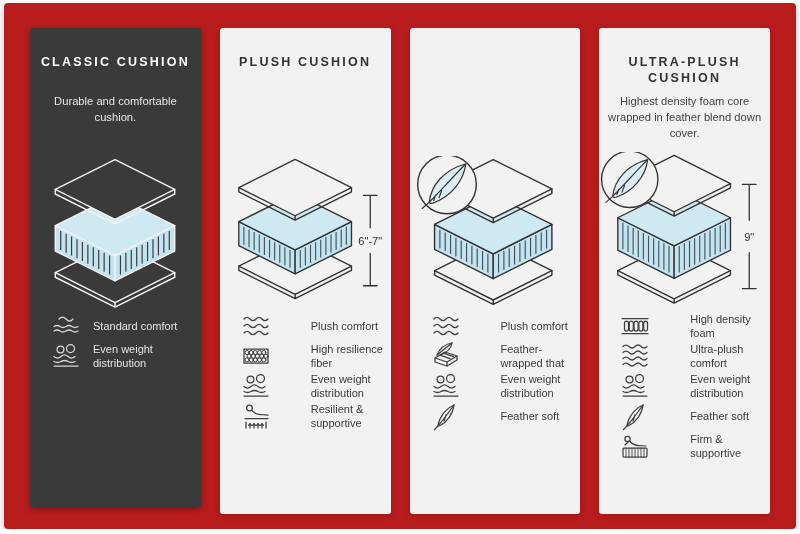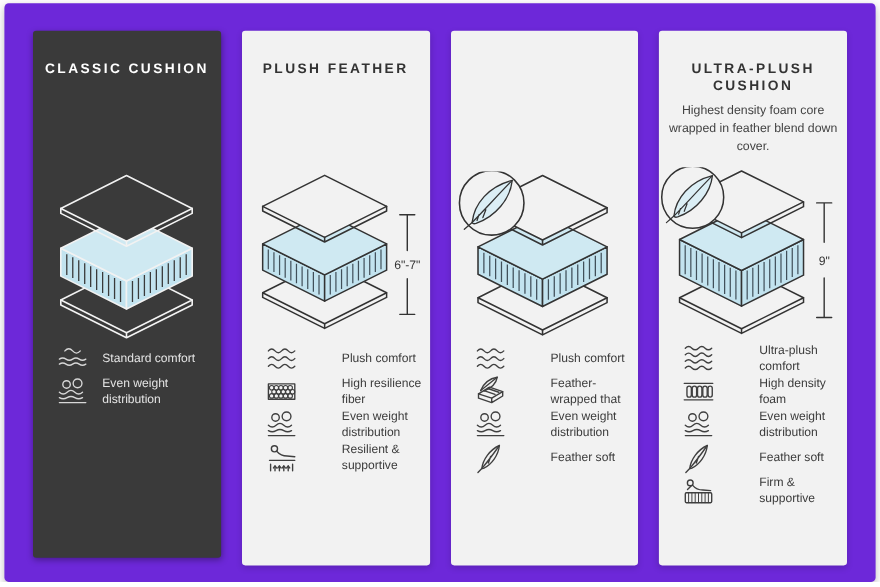--- a/index.html
+++ b/index.html
@@ -1,16 +1,16 @@
 <!DOCTYPE html>
 <html><head>
 <meta charset="utf-8">
 <style>
   html,body{margin:0;padding:0;background:#ffffff;font-family:"Liberation Sans",sans-serif;}
-  .sheet{width:792px;height:526px;margin:3px auto 0;background:#6d28d9;border-radius:4px;
+  .sheet{width:792px;height:526px;margin:3px auto 0;background:#b91c1c;border-radius:4px;
          box-shadow:0 3px 8px rgba(0,0,0,.25);box-sizing:border-box;
          padding:25px 26px;display:flex;gap:19px;}
   .card{position:relative;flex:1;border-radius:3px;box-sizing:border-box;}
   .card-dark{background:#3a3a3a;height:479px;box-shadow:0 2px 6px rgba(0,0,0,.35);color:#dcdcdc;}
   .card-light{background:#f2f2f2;height:486px;box-shadow:0 2px 6px rgba(0,0,0,.16);color:#3f3f3f;}
   .card-title{margin-top:27px;min-height:32px;display:flex;justify-content:center;align-items:flex-start;
               text-align:center;font-weight:bold;font-size:12.5px;letter-spacing:2.2px;line-height:1.25;padding:0 6px;}
   .card-dark .card-title{color:#ffffff;}
   .card-light .card-title{color:#333333;}
   .card-desc{margin-top:7px;padding:0 7px;text-align:center;font-size:11.2px;line-height:1.42;}
@@ -47,20 +47,21 @@
   .card-dark .flabel{color:#e4e4e4;}
   .card-light .flabel{color:#3b3b3b;padding-left:28px;}
 </style>
 </head>
 <body>
 
 <div class="sheet">
 
   <div class="card card-dark">
     <div class="card-title">CLASSIC CUSHION</div>
+    <div class="card-desc">Durable and comfortable cushion.</div>
     <div class="diagram">
       <svg width="152" viewBox="4 0 168 170">
         <path class="panel" d="M88,96 L154,129 L88,162 L22,129 Z"></path>
         <path class="oline" d="M22,129 v5 L88,167 L154,134 v-5 M88,162 v5"></path>
         <path class="foam-side" d="M22,77 L88,110 L88,138 L22,105 Z"></path>
         <path class="foam-side" d="M88,110 L154,77 L154,105 L88,138 Z"></path>
         <path class="hatch" d="M28,83v21M34,86v21M40,89v21M46,92v21M52,95v21M58,98v21M64,101v21M70,104v21M76,107v21M82,110v21 M94,110v21M100,107v21M106,104v21M112,101v21M118,98v21M124,95v21M130,92v21M136,89v21M142,86v21M148,83v21"></path>
         <path class="foam-top" d="M88,44 L154,77 L88,110 L22,77 Z"></path>
         <path class="panel" d="M88,4 L154,37 L88,70 L22,37 Z"></path>
         <path class="oline" d="M22,37 v5 L88,75 L154,42 v-5 M88,70 v5"></path>
@@ -86,21 +87,21 @@
               <path d="M3,20.5 q3.5,2 7,0 t7,0 t7,0"></path>
               <path d="M3,25 h24"></path>
             </svg>
         </span>
         <span class="flabel">Even weight distribution</span>
       </div>
     </div>
   </div>
 
   <div class="card card-light">
-    <div class="card-title">PLUSH FEATHER</div>
+    <div class="card-title">PLUSH CUSHION</div>
     <div class="diagram">
       <svg width="176" viewBox="0 0 200 170">
         <path class="panel" d="M88,96 L154,129 L88,162 L22,129 Z"></path>
         <path class="oline" d="M22,129 v5 L88,167 L154,134 v-5 M88,162 v5"></path>
         <path class="foam-side" d="M22,77 L88,110 L88,138 L22,105 Z"></path>
         <path class="foam-side" d="M88,110 L154,77 L154,105 L88,138 Z"></path>
         <path class="hatch" d="M28,83v21M34,86v21M40,89v21M46,92v21M52,95v21M58,98v21M64,101v21M70,104v21M76,107v21M82,110v21 M94,110v21M100,107v21M106,104v21M112,101v21M118,98v21M124,95v21M130,92v21M136,89v21M142,86v21M148,83v21"></path>
         <path class="foam-top" d="M88,44 L154,77 L88,110 L22,77 Z"></path>
         <path class="panel" d="M88,4 L154,37 L88,70 L22,37 Z"></path>
         <path class="oline" d="M22,37 v5 L88,75 L154,42 v-5 M88,70 v5"></path>
@@ -260,44 +261,44 @@
         <g>
           <path class="dim-line" d="M168,38 h16 M176,38 v42 M176,118 v42 M168,160 h16"></path>
           <text class="dim-label" x="176" y="104" text-anchor="middle">9"</text>
         </g>
       </svg>
     </div>
     <div class="features">
       <div class="feature">
         <span class="ficon">
           <svg viewBox="0 0 30 30">
-              <path d="M3,5.5 q3,-3 6,0 t6,0 t6,0 t6,0"></path>
-              <path d="M3,11.5 q3,-3 6,0 t6,0 t6,0 t6,0"></path>
-              <path d="M3,17.5 q3,-3 6,0 t6,0 t6,0 t6,0"></path>
-              <path d="M3,23.5 q3,-3 6,0 t6,0 t6,0 t6,0"></path>
-            </svg>
-        </span>
-        <span class="flabel">Ultra-plush comfort</span>
-      </div>
-      <div class="feature">
-        <span class="ficon">
-          <svg viewBox="0 0 30 30">
               <path d="M2,7.5 h26 M2,22.5 h26"></path>
               <rect x="4.5" y="10" width="4" height="10" rx="2"></rect>
               <rect x="9.3" y="10" width="4" height="10" rx="2"></rect>
               <rect x="14.1" y="10" width="4" height="10" rx="2"></rect>
               <rect x="18.9" y="10" width="4" height="10" rx="2"></rect>
               <rect x="23.7" y="10" width="3.8" height="10" rx="1.9"></rect>
             </svg>
         </span>
         <span class="flabel">High density foam</span>
       </div>
       <div class="feature">
         <span class="ficon">
           <svg viewBox="0 0 30 30">
+              <path d="M3,5.5 q3,-3 6,0 t6,0 t6,0 t6,0"></path>
+              <path d="M3,11.5 q3,-3 6,0 t6,0 t6,0 t6,0"></path>
+              <path d="M3,17.5 q3,-3 6,0 t6,0 t6,0 t6,0"></path>
+              <path d="M3,23.5 q3,-3 6,0 t6,0 t6,0 t6,0"></path>
+            </svg>
+        </span>
+        <span class="flabel">Ultra-plush comfort</span>
+      </div>
+      <div class="feature">
+        <span class="ficon">
+          <svg viewBox="0 0 30 30">
               <circle cx="9.5" cy="8.5" r="3.4"></circle>
               <circle cx="19.5" cy="7.5" r="4"></circle>
               <path d="M3,15.5 q3.5,3.2 7,0 t7,0 t7,0"></path>
               <path d="M3,20.5 q3.5,2 7,0 t7,0 t7,0"></path>
               <path d="M3,25 h24"></path>
             </svg>
         </span>
         <span class="flabel">Even weight distribution</span>
       </div>
       <div class="feature">

